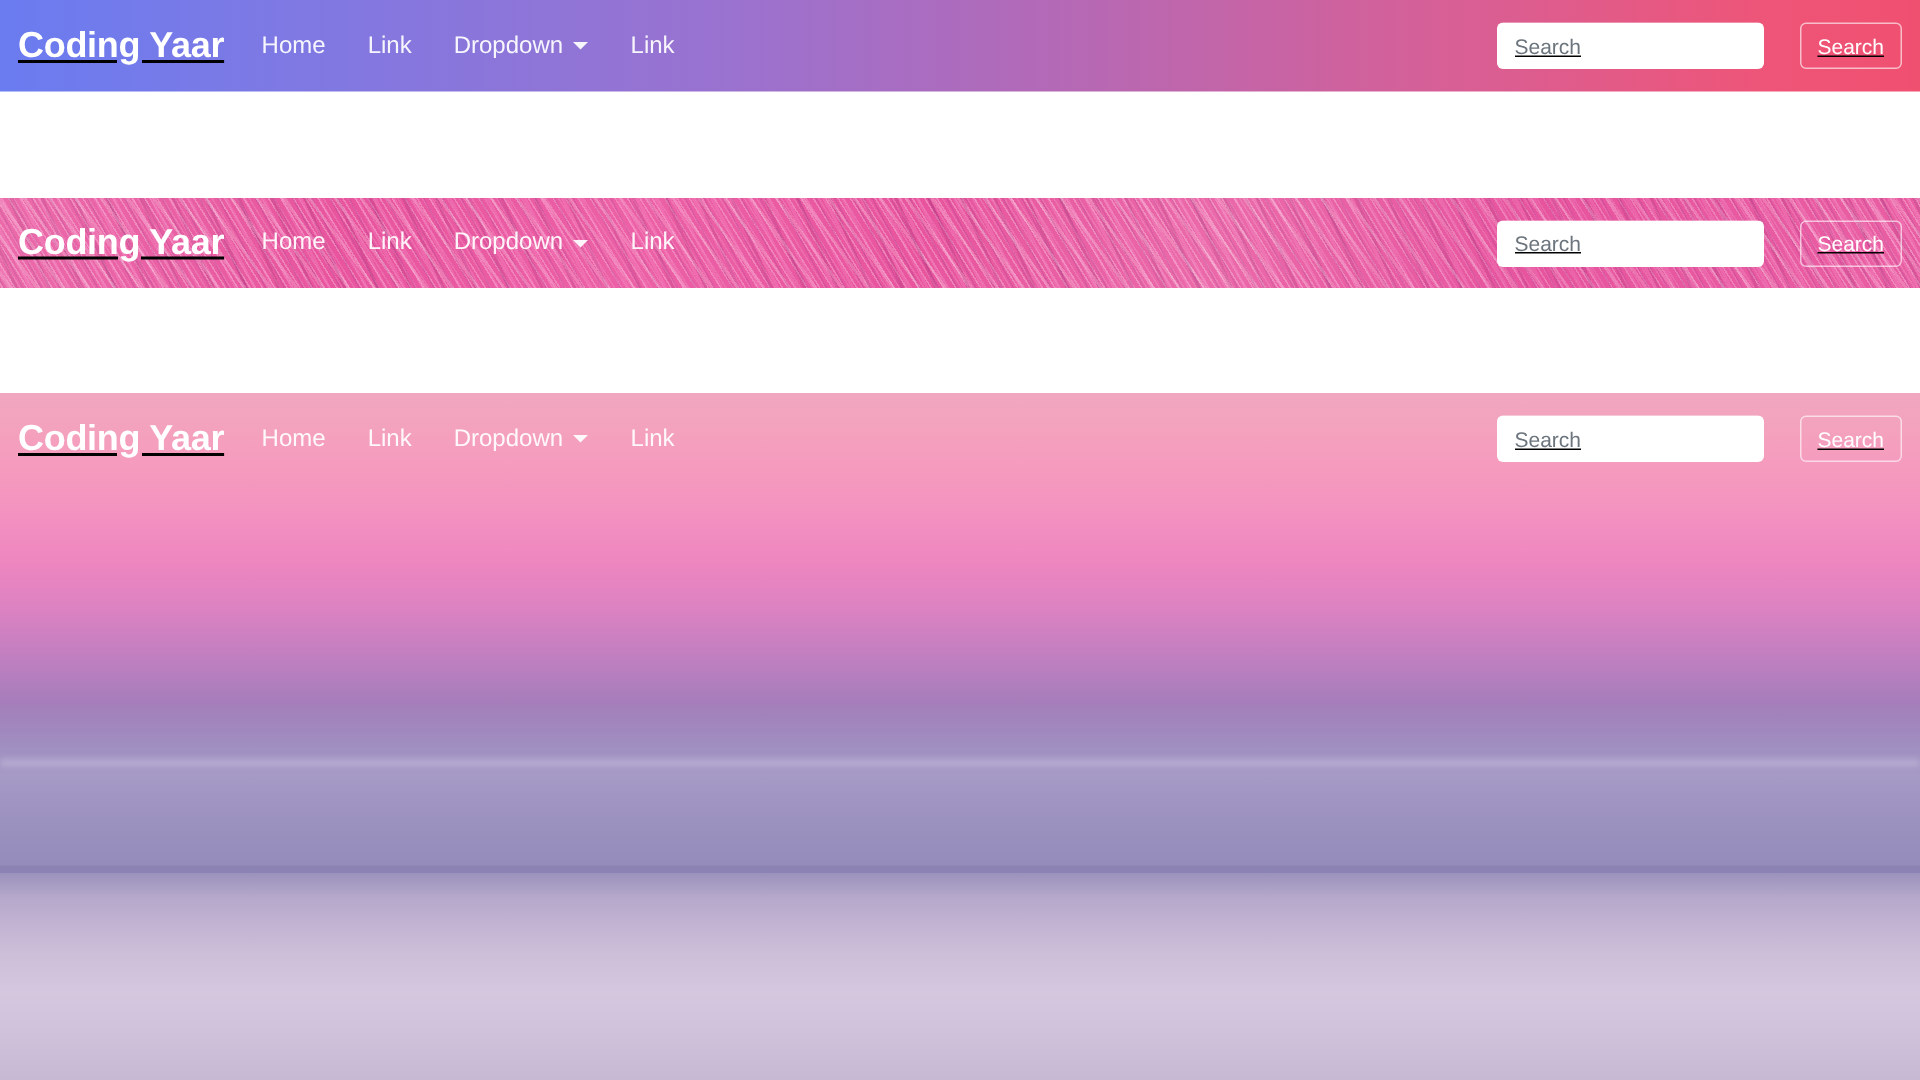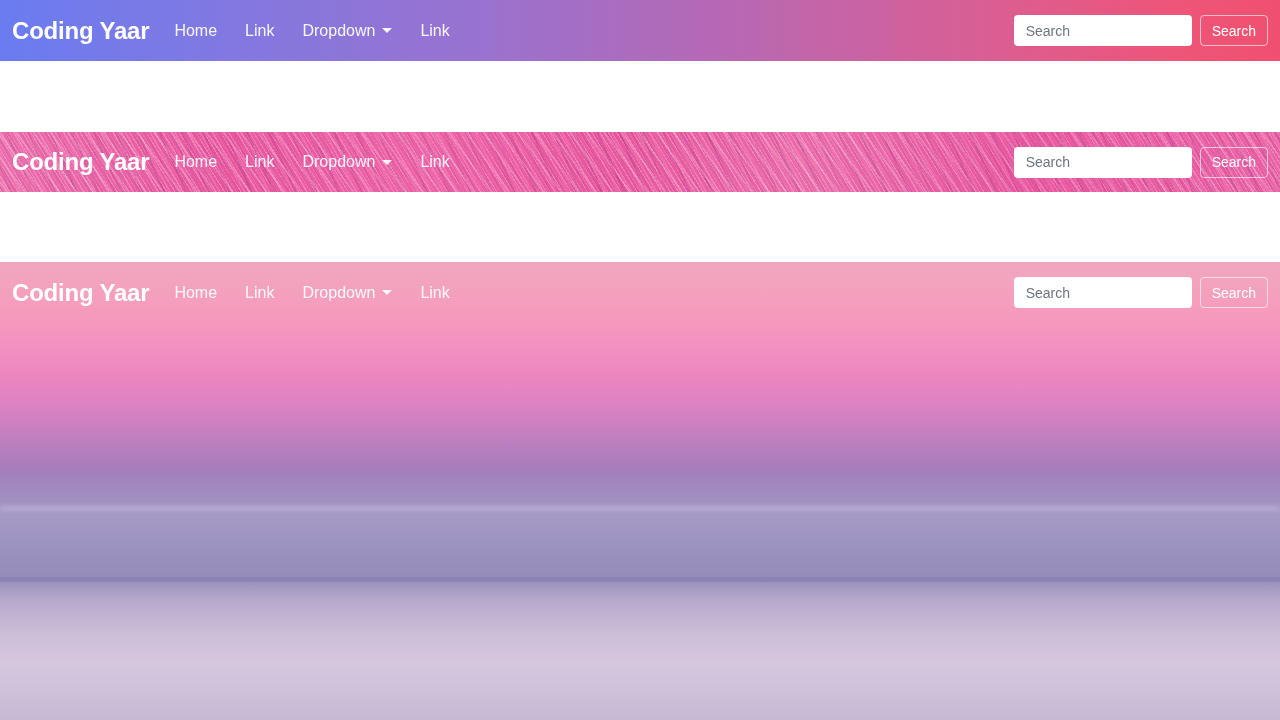--- a/index.html
+++ b/index.html
@@ -16,20 +16,21 @@
 
   
   .navbar {
     position: relative;
     width: 100%;
     display: flex;
     align-items: flex-start;
     padding: 0 12px;
     height: 61px;
     overflow: hidden;
+    text-decoration: underline;
   }
   .navbar-inner {
     position: relative;
     z-index: 3;
     display: flex;
     align-items: center;
     width: 100%;
     height: 100%;
   }
 
@@ -67,21 +68,21 @@
     width: 0; height: 0;
     border-left: 5px solid transparent;
     border-right: 5px solid transparent;
     border-top: 5px solid rgba(255,255,255,0.93);
   }
 
   .search-form {
     display: flex;
     align-items: center;
     margin-left: auto;
-    gap: 8px;
+    gap: 24px;
   }
   .search-input {
     width: 178px;
     height: 31px;
     border: 1px solid rgba(255,255,255,0.35);
     border-radius: 4px;
     background: #ffffff;
     padding: 4px 11px;
     font-size: 14px;
     color: #495057;

